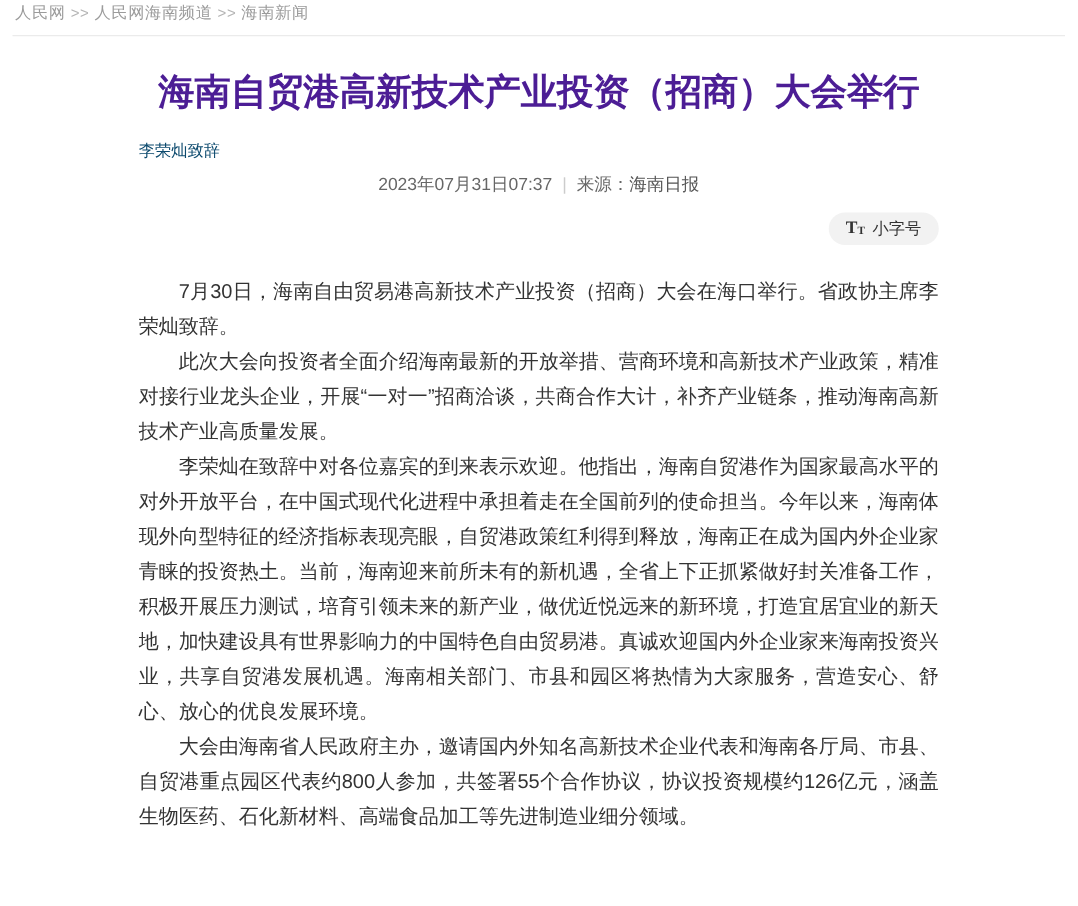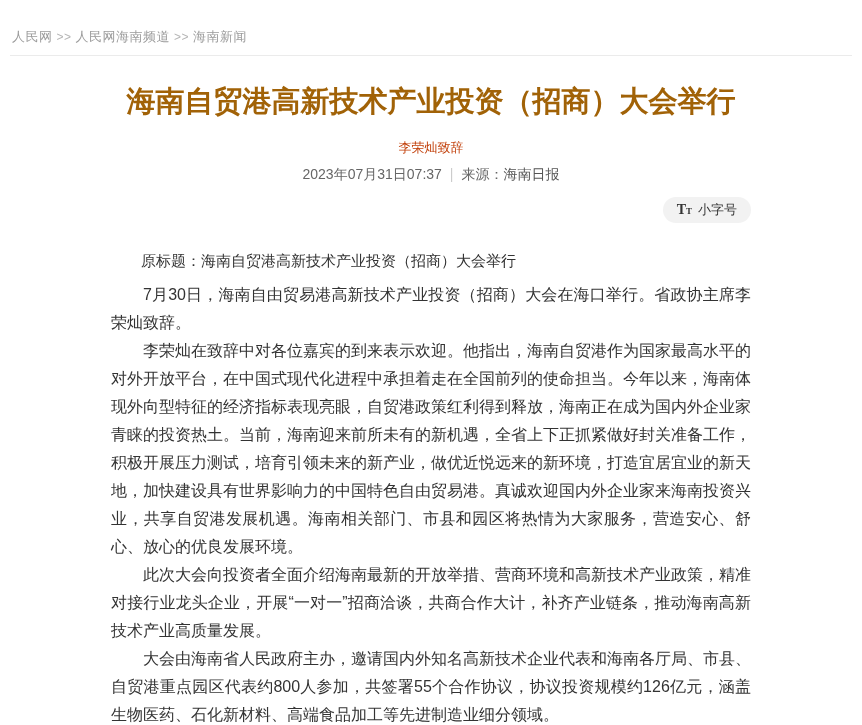--- a/index.html
+++ b/index.html
@@ -10,21 +10,21 @@
   }
   .page {
     width: 862px;
     height: 725px;
     background: #ffffff;
     position: relative;
     overflow: hidden;
   }
   
   .breadcrumb {
-    padding: 28px 12px 9px 12px;
+    padding: 1px 12px 9px 12px;
     font-size: 13px;
     color: #9b9b9b;
     letter-spacing: 0.5px;
   }
   .breadcrumb a {
     color: #9b9b9b;
     text-decoration: none;
     cursor: pointer;
   }
   .breadcrumb .sep {
@@ -39,28 +39,28 @@
   
   .container {
     width: 640px;
     margin: 0 auto;
   }
   .article-title {
     margin-top: 27px;
     text-align: center;
     font-size: 29px;
     font-weight: 700;
-    color: #a16207;
+    color: #4c1d95;
     line-height: 1.25;
   }
   .article-subtitle {
     margin-top: 12px;
-    text-align: center;
+    text-align: left;
     font-size: 13px;
-    color: #c2410c;
+    color: #0c4a6e;
   }
   .article-meta {
     margin-top: 9px;
     text-align: center;
     font-size: 14px;
     color: #666666;
   }
   .article-meta .meta-sep {
     margin: 0 8px;
     color: #cccccc;
@@ -142,22 +142,21 @@
 
     <div class="toolbar-row">
       <span class="fontsize-pill">
         <span class="t-big">T</span>
           <span class="t-small">T</span>
           <span>小字号</span>
       </span>
     </div>
 
     <div class="article-body">
-      <p class="original-title">原标题：海南自贸港高新技术产业投资（招商）大会举行</p>
       <p class="para">7月30日，海南自由贸易港高新技术产业投资（招商）大会在海口举行。省政协主席李荣灿致辞。</p>
+      <p class="para">此次大会向投资者全面介绍海南最新的开放举措、营商环境和高新技术产业政策，精准对接行业龙头企业，开展“一对一”招商洽谈，共商合作大计，补齐产业链条，推动海南高新技术产业高质量发展。</p>
       <p class="para">李荣灿在致辞中对各位嘉宾的到来表示欢迎。他指出，海南自贸港作为国家最高水平的对外开放平台，在中国式现代化进程中承担着走在全国前列的使命担当。今年以来，海南体现外向型特征的经济指标表现亮眼，自贸港政策红利得到释放，海南正在成为国内外企业家青睐的投资热土。当前，海南迎来前所未有的新机遇，全省上下正抓紧做好封关准备工作，积极开展压力测试，培育引领未来的新产业，做优近悦远来的新环境，打造宜居宜业的新天地，加快建设具有世界影响力的中国特色自由贸易港。真诚欢迎国内外企业家来海南投资兴业，共享自贸港发展机遇。海南相关部门、市县和园区将热情为大家服务，营造安心、舒心、放心的优良发展环境。</p>
-      <p class="para">此次大会向投资者全面介绍海南最新的开放举措、营商环境和高新技术产业政策，精准对接行业龙头企业，开展“一对一”招商洽谈，共商合作大计，补齐产业链条，推动海南高新技术产业高质量发展。</p>
       <p class="para">大会由海南省人民政府主办，邀请国内外知名高新技术企业代表和海南各厅局、市县、自贸港重点园区代表约800人参加，共签署55个合作协议，协议投资规模约126亿元，涵盖生物医药、石化新材料、高端食品加工等先进制造业细分领域。</p>
 
     </div>
 
   </div>
 </div>
 
 </body></html>

